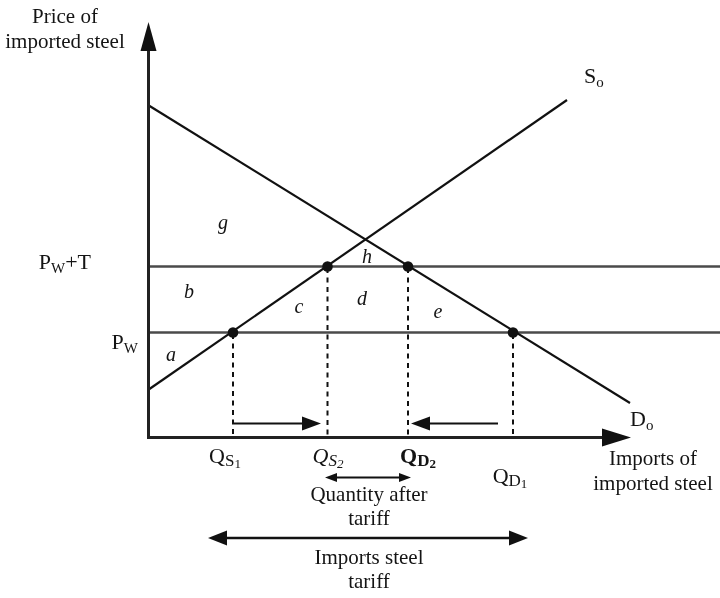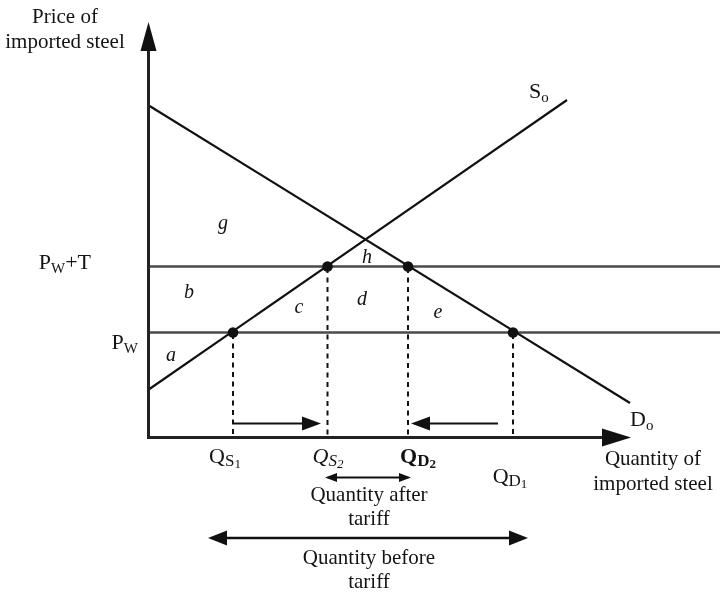--- a/index.html
+++ b/index.html
@@ -71,46 +71,46 @@
 
 <div class="lbl twoline" style="left:-8px;top:4px;width:146px;text-align:center;">
   <div>Price of</div>
   <div>imported steel</div>
 </div>
 
 <div class="lbl big" style="right:629px;top:250px;"><span>P</span><span class="sub">W</span><span>+T</span></div>
 
 <div class="lbl big" style="right:582px;top:330px;"><span>P</span><span class="sub">W</span></div>
 
-<div class="lbl big" style="left:529px;top:64px;margin-top:15px;"><span>S</span><span class="sub">o</span></div>
+<div class="lbl big" style="left:584px;top:64px;"><span>S</span><span class="sub">o</span></div>
 
 <div class="lbl big" style="left:630px;top:407px;text-align:center;"><span>D</span><span class="sub">o</span></div>
 
 <div class="lbl it cc" style="left:171px;top:354px;">a</div>
 <div class="lbl it cc" style="left:189px;top:291px;">b</div>
 <div class="lbl it cc" style="left:299px;top:306px;">c</div>
 <div class="lbl it cc" style="left:362px;top:298px;">d</div>
 <div class="lbl it cc" style="left:438px;top:311px;">e</div>
 <div class="lbl it cc" style="left:223px;top:222px;">g</div>
 <div class="lbl it cc" style="left:367px;top:256px;">h</div>
 
 <div class="lbl big center" style="left:225px;top:444px;"><span>Q</span><span class="qsub">S</span><span class="subsub">1</span></div>
 
 <div class="lbl big center" style="left:328px;top:444px;font-style:italic;"><span>Q</span><span class="qsub">S</span><span class="subsub">2</span></div>
 
 <div class="lbl big center" style="left:418px;top:444px;font-weight:bold;"><span>Q</span><span class="qsub">D</span><span class="subsub">2</span></div>
 
 <div class="lbl big center" style="left:510px;top:464px;"><span>Q</span><span class="qsub">D</span><span class="subsub">1</span></div>
 
 <div class="lbl twoline center" style="left:653px;top:446px;">
-  <div>Quantity of</div>
+  <div>Imports of</div>
   <div>imported steel</div>
 </div>
 
 <div class="lbl center" style="left:369px;top:482px;line-height:24px;">
   <div>Quantity after</div>
   <div>tariff</div>
 </div>
 
 <div class="lbl center" style="left:369px;top:545px;line-height:24px;">
-  <div>Quantity before</div>
+  <div>Imports steel</div>
   <div>tariff</div>
 </div>
 
 </body></html>

